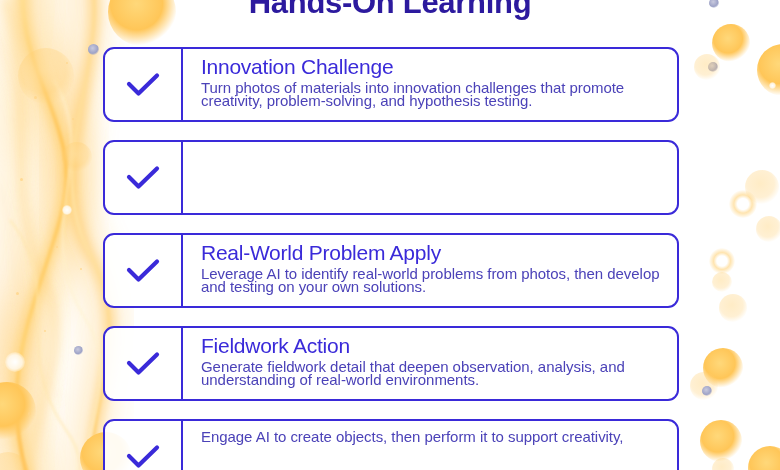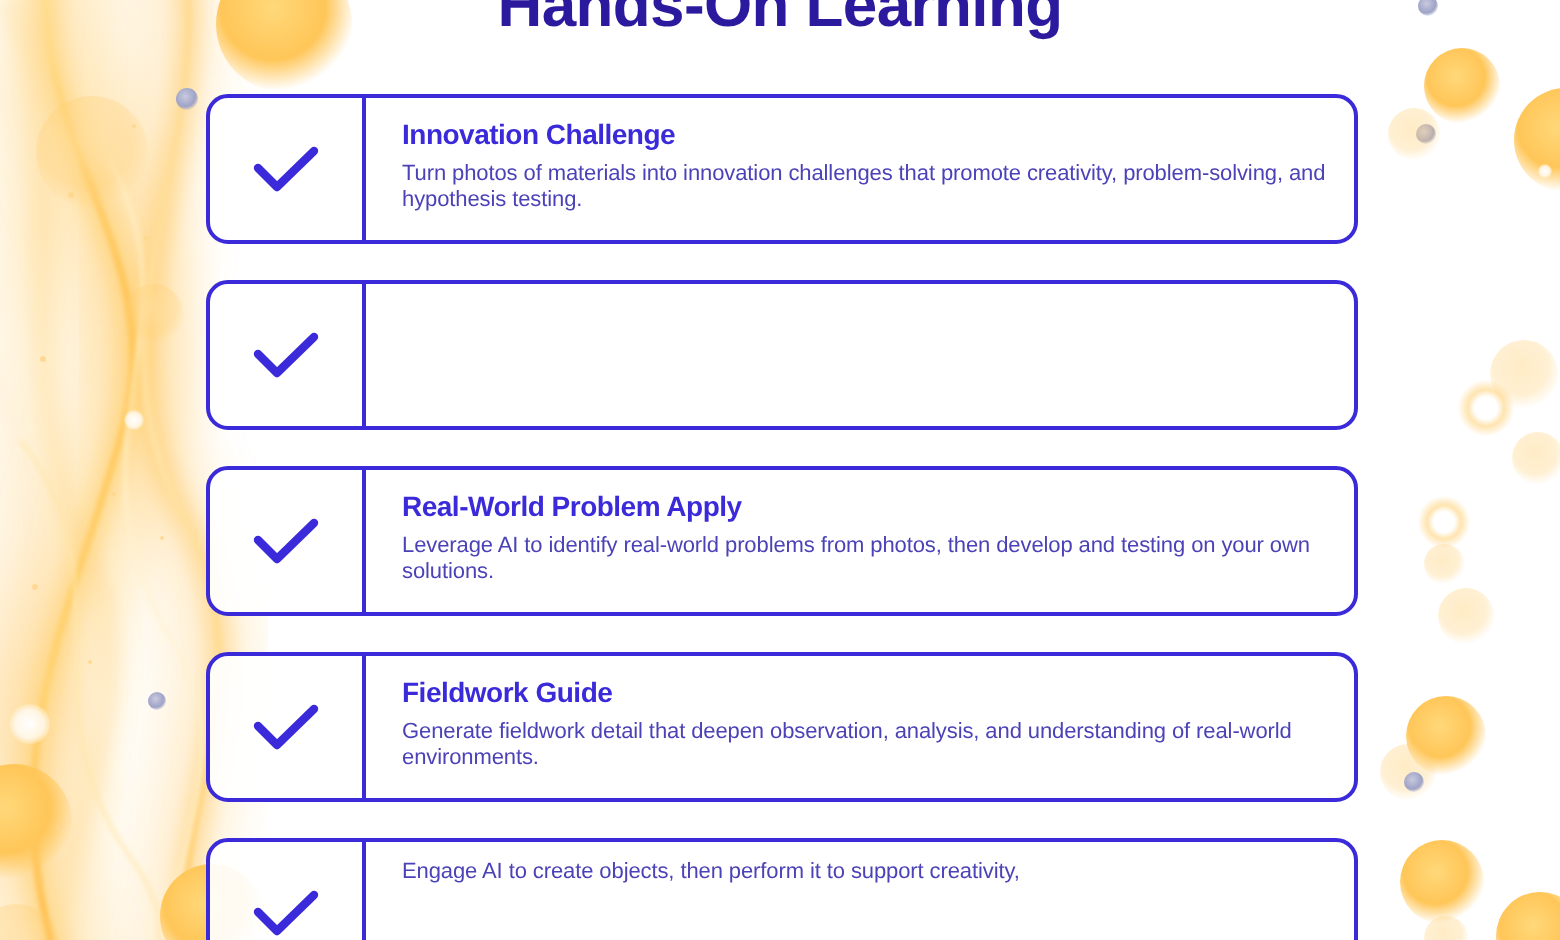--- a/index.html
+++ b/index.html
@@ -63,26 +63,26 @@
     border-right:2px solid #3a2ad9;
   }
   .check-icon{display:block;}
 
   .card-body{
     flex:1 1 auto;
     padding:9px 14px 0 18px;
     min-width:0;
   }
   .card-heading{
-    font-size:14px;line-height:18px;font-weight:bold;
+    font-size:21px;line-height:18px;font-weight:normal;
     color:#3a2ad9;letter-spacing:-.25px;
     margin:0 0 5px 0;
   }
   .card-desc{
-    font-size:11px;line-height:13.2px;font-weight:normal;
+    font-size:15px;line-height:13.2px;font-weight:normal;
     color:#4b42b8;letter-spacing:-.05px;
     margin:0;
   }
 </style>
 </head>
 <body>
 
 <div id="bg-decor">
 
   <div class="left-glow-wash"></div>
@@ -208,21 +208,21 @@
       </div>
     </div>
 
     <div class="card">
       <div class="card-icon-cell">
         <svg class="check-icon" width="34" height="26" viewBox="0 0 34 26">
           <path d="M3 12 L12.5 21.5 L31 3.5" fill="none" stroke="#3a2ad9" stroke-width="4.2" stroke-linecap="round" stroke-linejoin="round"></path>
         </svg>
       </div>
       <div class="card-body">
-        <div class="card-heading">Fieldwork Guide</div>
+        <div class="card-heading">Fieldwork Action</div>
         <div class="card-desc">Generate fieldwork detail that deepen observation, analysis, and understanding of real-world environments.</div>
       </div>
     </div>
 
     <div class="card">
       <div class="card-icon-cell">
         <svg class="check-icon" width="34" height="26" viewBox="0 0 34 26">
           <path d="M3 12 L12.5 21.5 L31 3.5" fill="none" stroke="#3a2ad9" stroke-width="4.2" stroke-linecap="round" stroke-linejoin="round"></path>
         </svg>
       </div>

